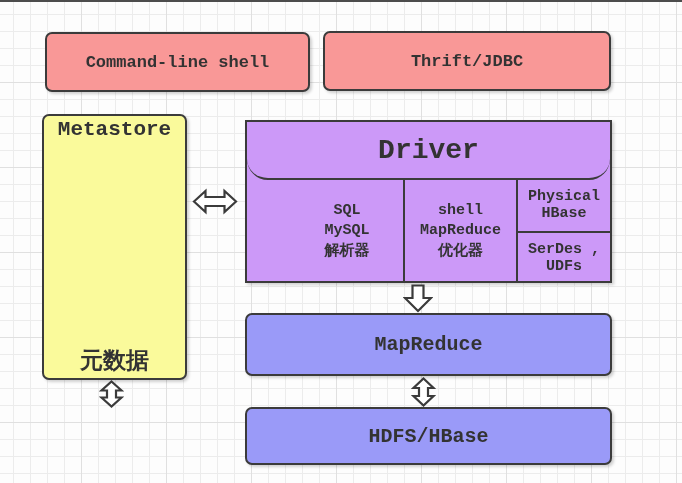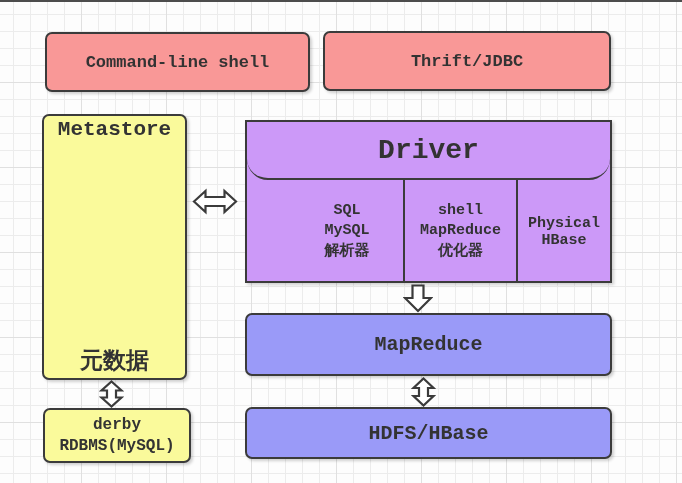--- a/index.html
+++ b/index.html
@@ -56,21 +56,21 @@
   .cell-parser{width:114px;border-right:2px solid var(--border,#3b3b3b);}
   .cell-optimizer{width:113px;border-right:2px solid var(--border,#3b3b3b);}
   .driver-right{flex:1;display:flex;flex-direction:column;}
   .stage{
     flex:1;display:flex;align-items:center;justify-content:center;
     font-size:15px;box-sizing:border-box;
   }
   .stage + .stage{border-top:2px solid var(--border,#3b3b3b);}
 
   .mapreduce{left:245px;top:311px;width:367px;height:63px;font-size:20px;}
-  .hdfs{left:245px;top:405px;width:367px;height:52px;font-size:20px;}
+  .hdfs{left:245px;top:405px;width:367px;height:58px;font-size:20px;}
 
   .derby{left:43px;top:406px;width:148px;height:55px;font-size:16px;line-height:1.3;}
 
   .arrow{position:absolute;}
   .arrow path{fill:#ffffff;stroke:var(--border,#3b3b3b);stroke-width:2.2;stroke-linejoin:miter;}
 </style>
 </head>
 <body>
 
 <div class="canvas">
@@ -96,36 +96,33 @@
         <div>MySQL</div>
         <div>解析器</div>
       </div>
       <div class="driver-cell cell-optimizer">
         <div>shell</div>
         <div>MapReduce</div>
         <div>优化器</div>
       </div>
       <div class="driver-right">
         <div class="stage">Physical HBase</div>
+        <div class="stage">SerDes , UDFs</div>
       </div>
     </div>
   </div>
 
   <div class="box periwinkle rounded mapreduce">
     <span>MapReduce</span>
   </div>
 
   <div class="box periwinkle rounded hdfs">
     <span>HDFS/HBase</span>
   </div>
 
-  <div class="box yellow rounded derby">
-    <div>derby</div>
-    <div>RDBMS(MySQL)</div>
-  </div>
 
   <svg class="arrow" style="left:192px;top:185px;" width="46" height="29" viewBox="0 0 46 29">
     <path d="M2 14.5 L13.5 4 V10 H32.5 V4 L44 14.5 L32.5 25 V19 H13.5 V25 Z"></path>
   </svg>
 
   <svg class="arrow" style="left:99px;top:378px;" width="25" height="28" viewBox="0 0 25 28">
     <path d="M12.5 1.5 L22.5 10.5 H17 V17.5 H22.5 L12.5 26.5 L2.5 17.5 H8 V10.5 H2.5 Z"></path>
   </svg>
 
   <svg class="arrow" style="left:403px;top:282px;" width="30" height="29" viewBox="0 0 30 29">

